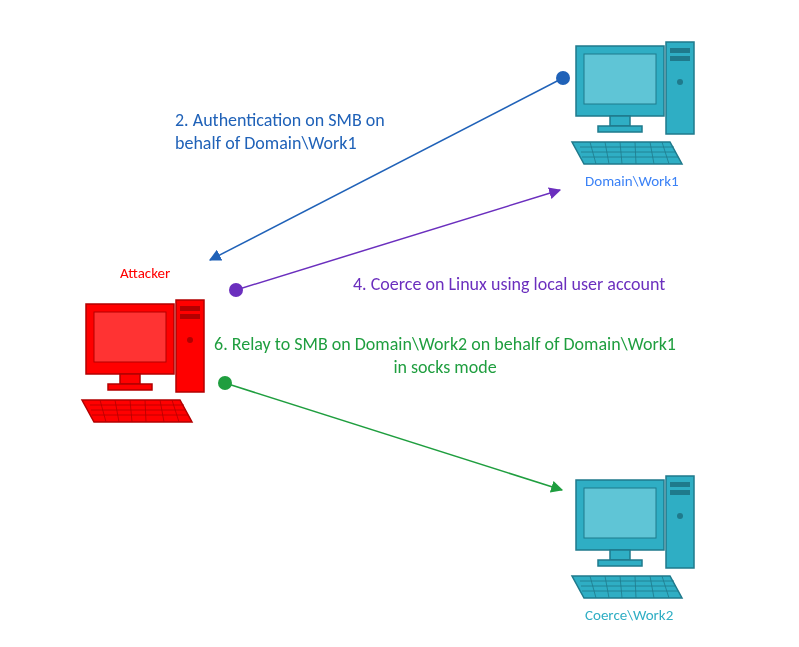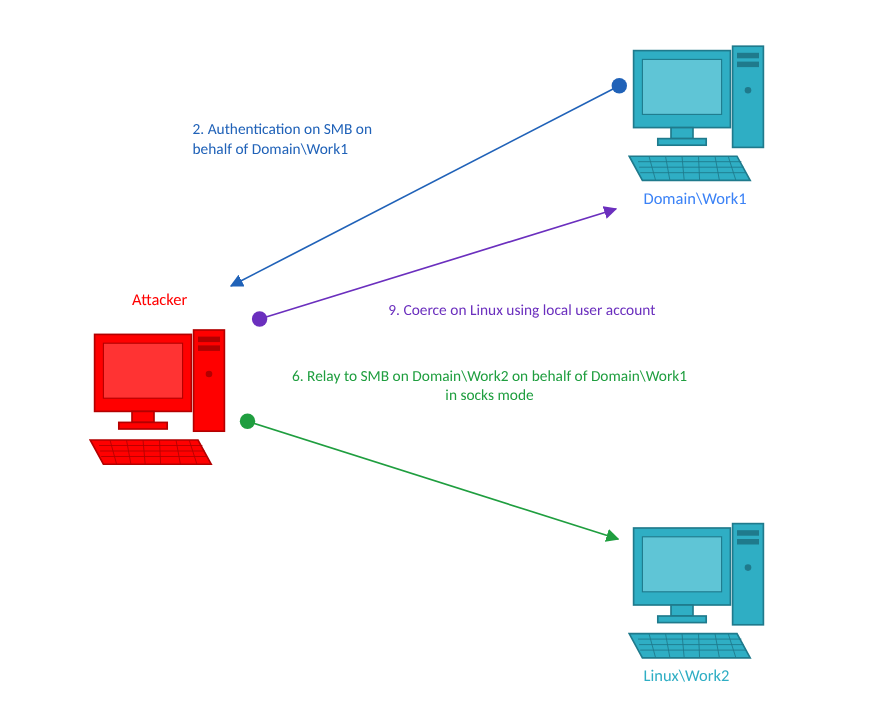--- a/index.html
+++ b/index.html
@@ -6,21 +6,21 @@
     body {
       width: 799px;
       height: 647px;
       background: white;
       position: relative;
       font-family: Calibri, Arial, sans-serif;
       overflow: hidden;
     }
     .label {
       position: absolute;
-      font-size: 14px;
+      font-size: 18px;
       white-space: pre-line;
       text-align: center;
       line-height: 1.3;
     }
     .computer {
       position: absolute;
     }
     svg.diagram-svg {
       position: absolute;
       top: 0;
@@ -128,19 +128,19 @@
       <line x1="12" y1="125" x2="108" y2="125"></line>
       <line x1="20" y1="110" x2="26" y2="132"></line>
       <line x1="35" y1="110" x2="39" y2="132"></line>
       <line x1="50" y1="110" x2="52" y2="132"></line>
       <line x1="65" y1="110" x2="66" y2="132"></line>
       <line x1="80" y1="110" x2="84" y2="132"></line>
       <line x1="92" y1="110" x2="99" y2="132"></line>
     </g>
   </svg>
 </div>
-<div class="label" style="left:585px; top:606px; color:#2FAEC4; font-size:15px">Linux\Work2</div>
+<div class="label" style="left:585px; top:606px; color:#2FAEC4; font-size:15px">Coerce\Work2</div>
 
 <div class="label" style="left:175px; top:109px; color:#2062B8; text-align:left">2. Authentication on SMB on
 behalf of Domain\Work1</div>
-<div class="label" style="left:353px; top:273px; color:#6B2FBE; text-align:left">9. Coerce on Linux using local user account</div>
+<div class="label" style="left:353px; top:273px; color:#6B2FBE; text-align:left">4. Coerce on Linux using local user account</div>
 <div class="label" style="left:210px; top:333px; width:470px; color:#1F9E3F">6. Relay to SMB on Domain\Work2 on behalf of Domain\Work1
 in socks mode</div>
 
 </body></html>

